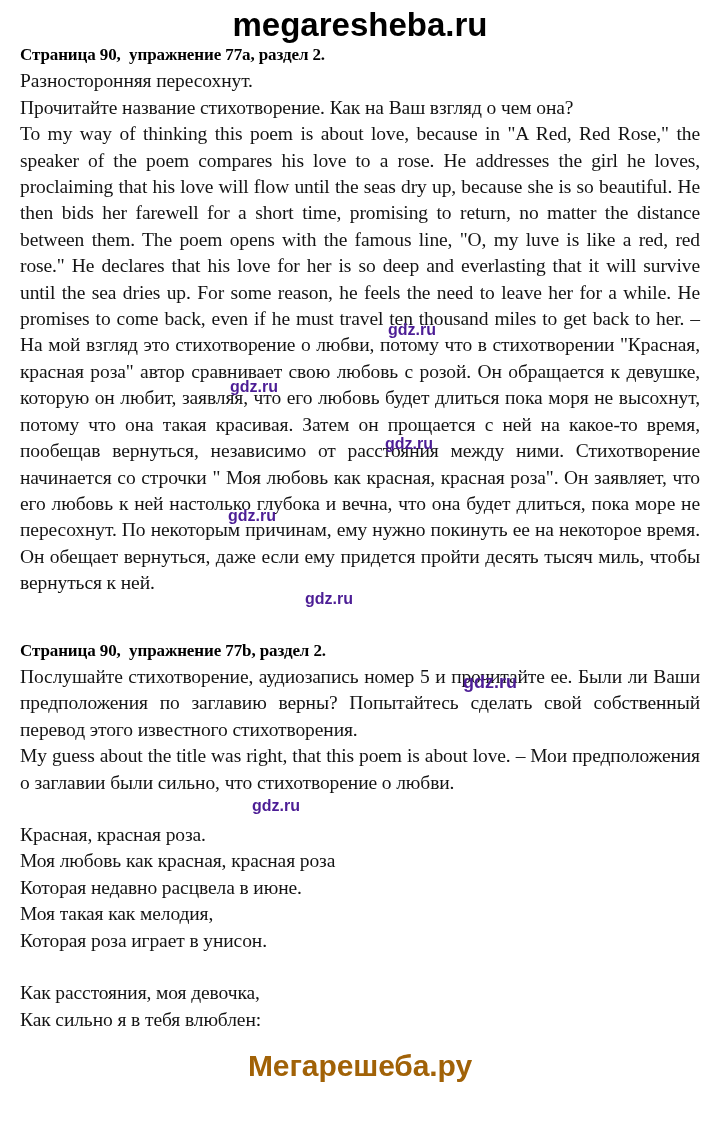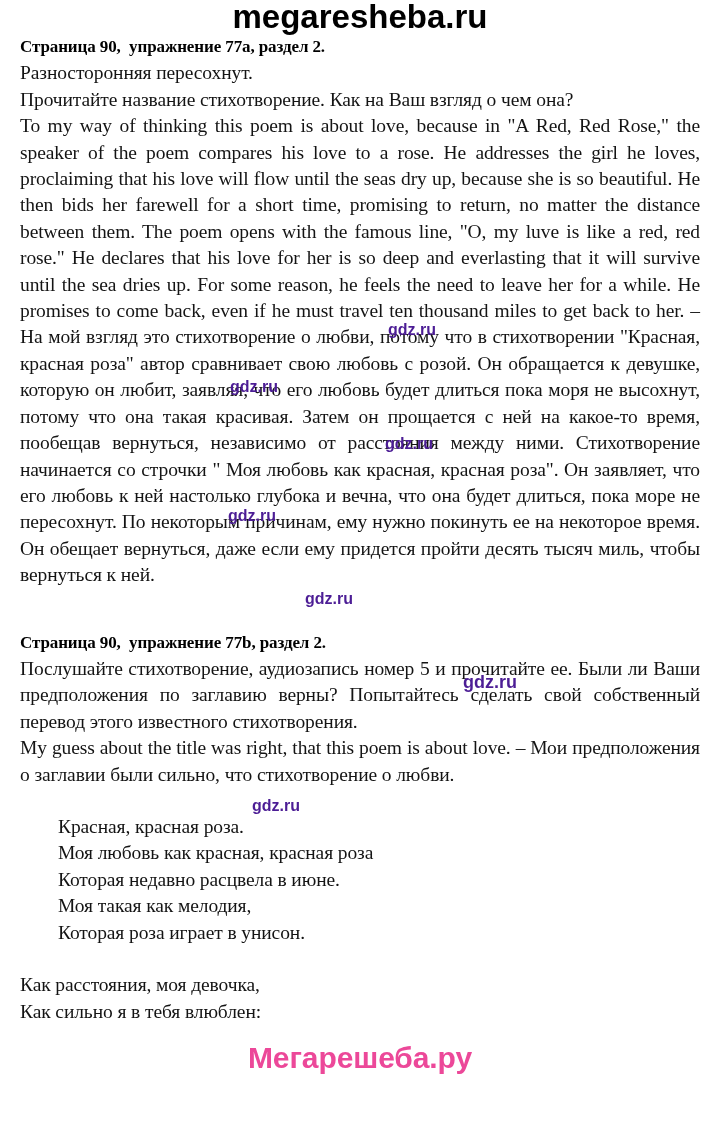--- a/index.html
+++ b/index.html
@@ -6,37 +6,37 @@
   body {
     width:720px; height:1139px;
     background:#ffffff; color:#141414;
     font-family:"Liberation Serif","DejaVu Serif",serif;
     position:relative; overflow:hidden;
   }
   .page { padding:0 20px; }
   .site-header {
     font-family:"Liberation Sans","DejaVu Sans",sans-serif;
     font-weight:bold; font-size:33px; line-height:34px;
-    text-align:center; color:#000;
+    text-align:center; padding-top:8px; color:#000;
   }
   .doc { font-size:19.5px; line-height:26.4px; letter-spacing:-0.1px; }
   .sec-heading {
     font-size:17px; font-weight:bold; line-height:26.4px;
     margin:0; white-space:pre-wrap; color:#000;
   }
   .h77b { margin-top:41px; }
   p { margin:0; }
   .just { text-align:justify; }
-  .poem-block { margin-top:26px;margin-left:38px; }
+  .poem-block { margin-top:26px; }
   .stanza-2 { margin-top:26.4px; }
   .poem-line { line-height:26.4px; }
   .site-footer {
     font-family:"Liberation Sans","DejaVu Sans",sans-serif;
     font-weight:bold; font-size:30px; line-height:34px;
-    text-align:center; margin-top:16px; color:#ec4899;
+    text-align:center; margin-top:16px; color:#a16207;
   }
   .wm {
     position:absolute;
     font-family:"Liberation Sans","DejaVu Sans",sans-serif;
     font-weight:bold; font-size:16px; line-height:16px; color:#4c1d95;
     letter-spacing:0;
   }
   .wm-large { font-size:18px; line-height:18px; }
 </style>
 </head>

